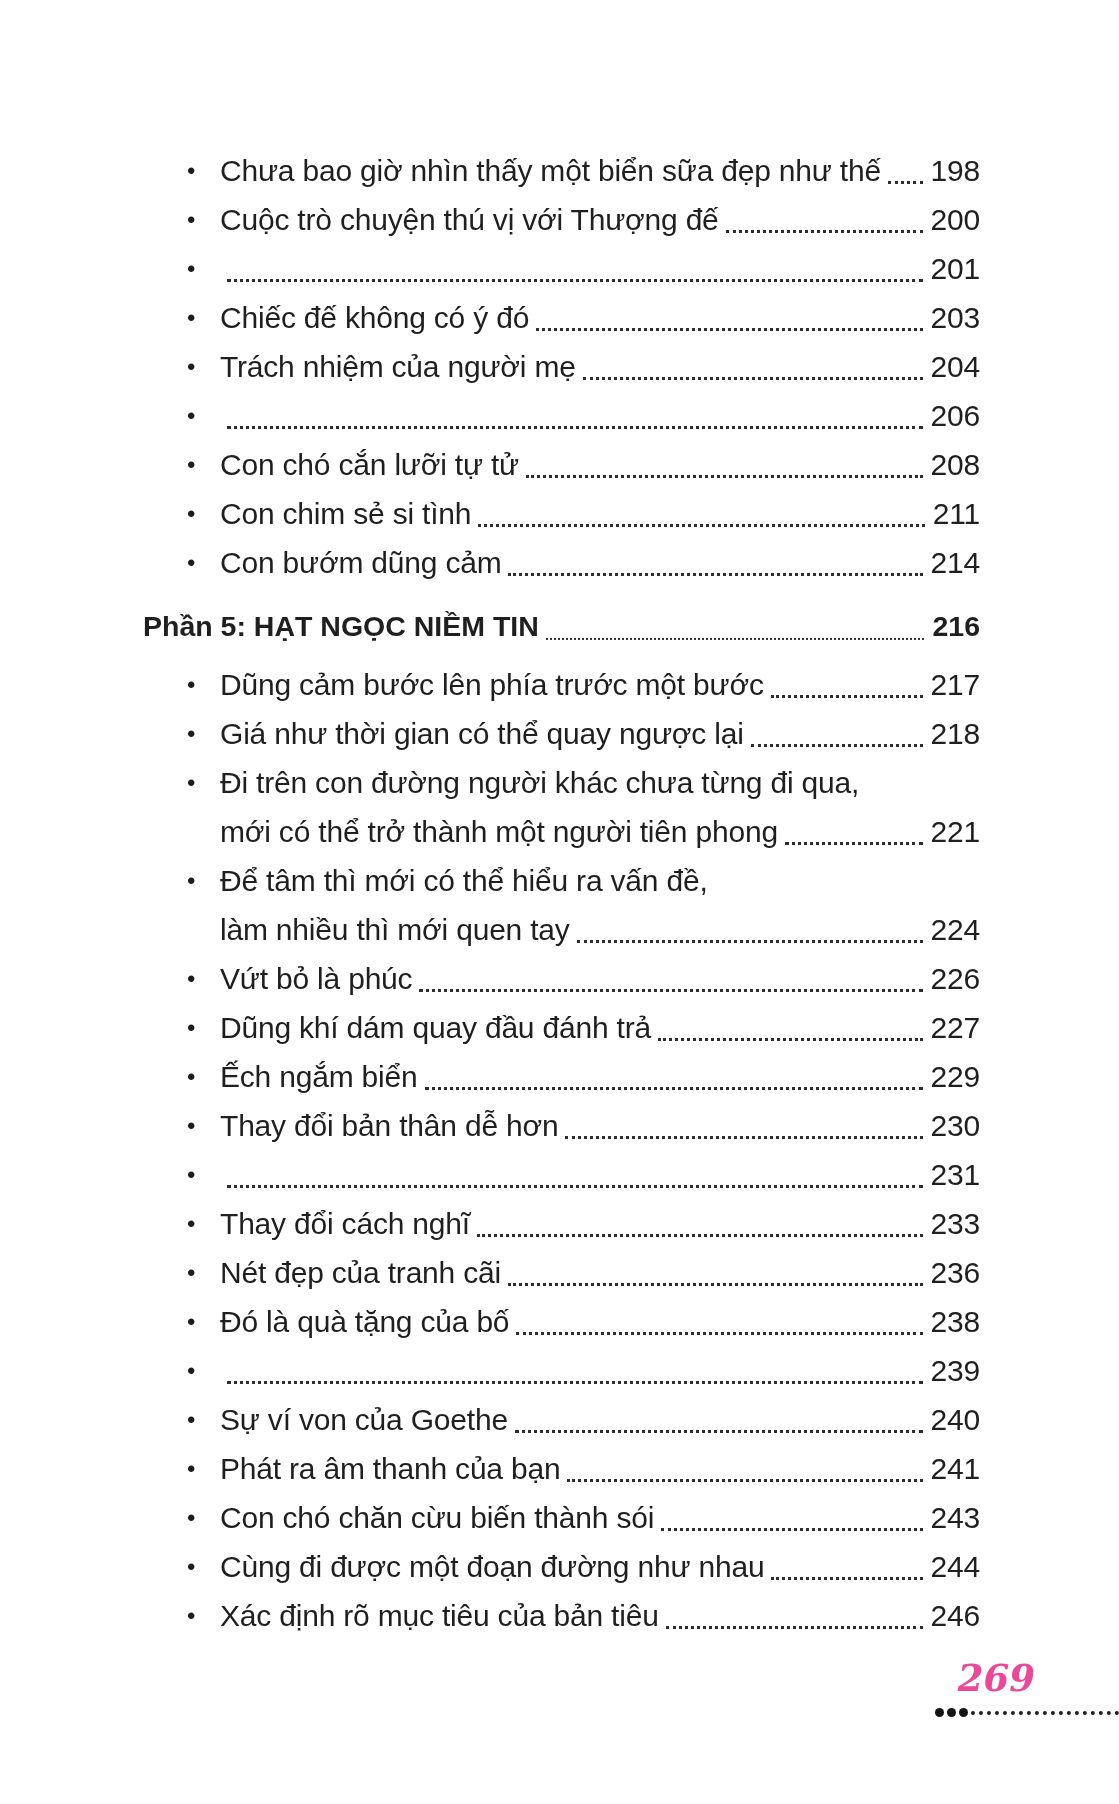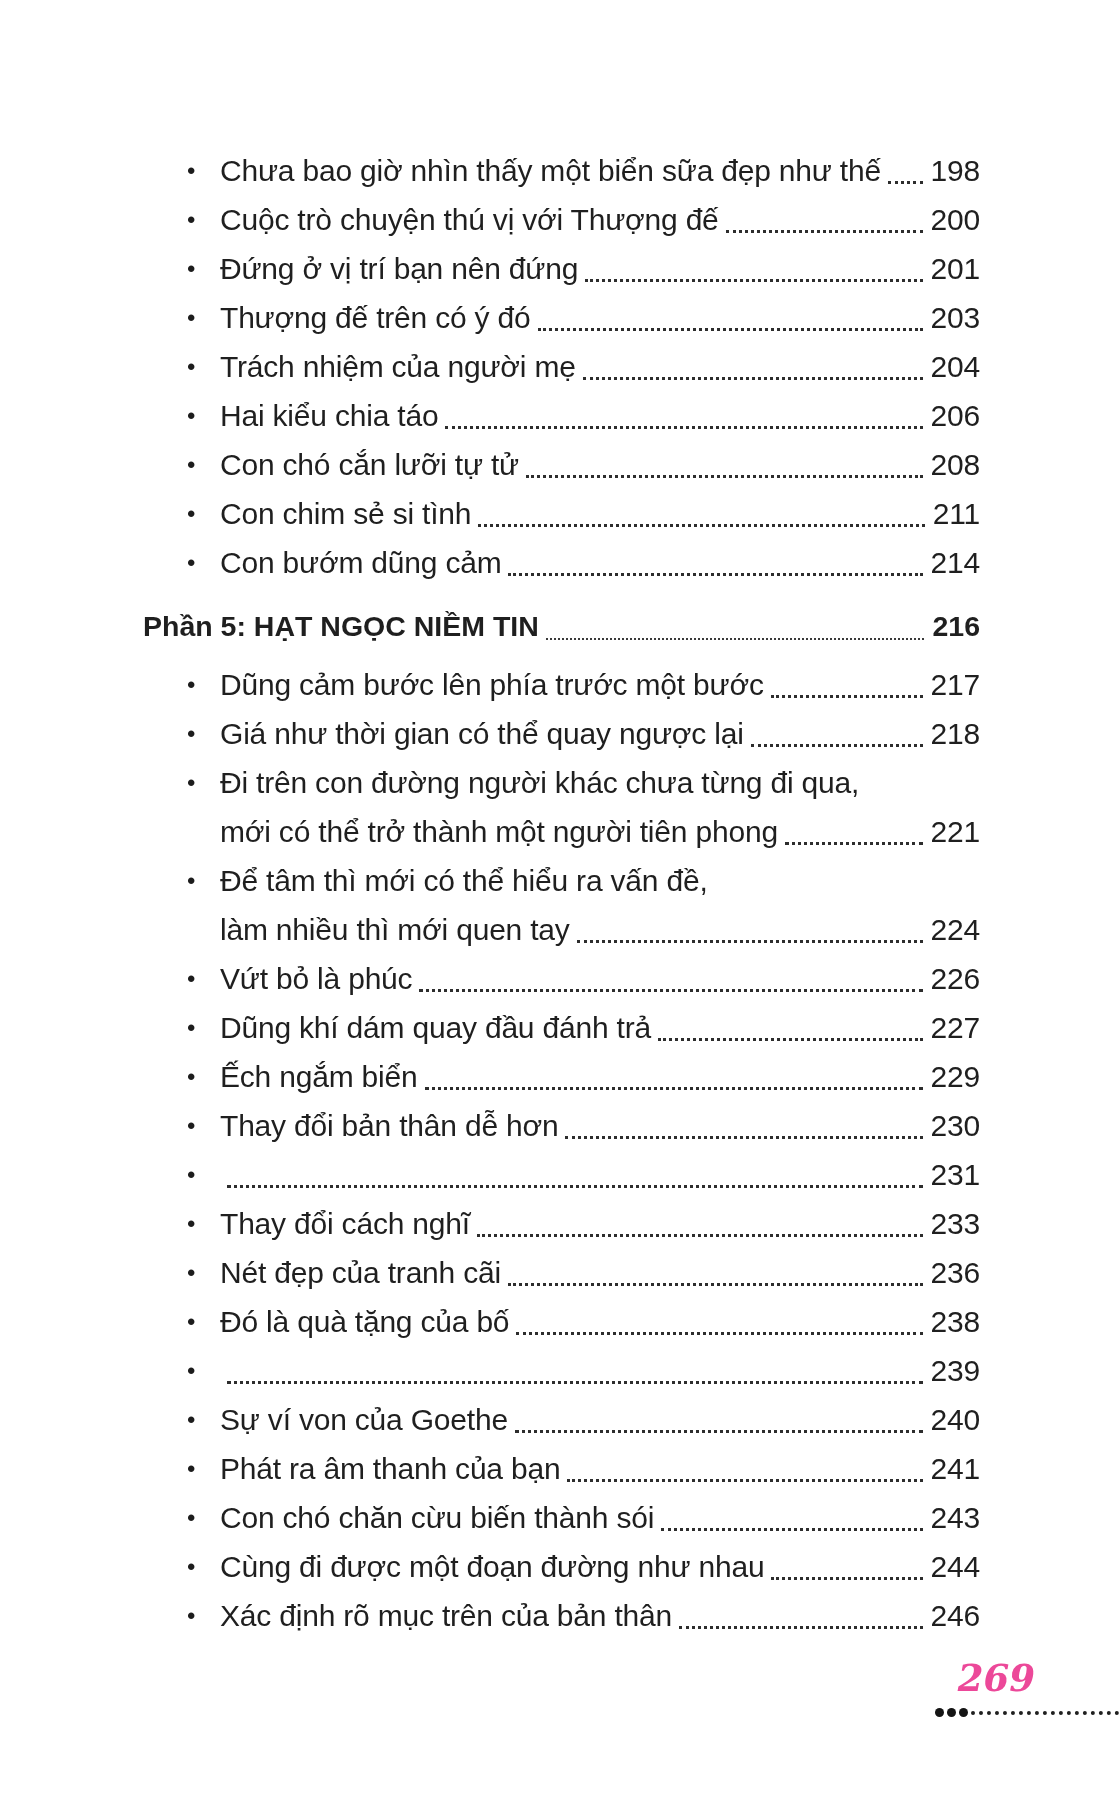--- a/index.html
+++ b/index.html
@@ -91,45 +91,43 @@
       <span class="bullet">•</span>
       <div class="line">
         <span class="label">Cuộc trò chuyện thú vị với Thượng đế</span>
         <span class="dots"></span>
         <span class="page">200</span>
       </div>
     </div>
     <div class="item entry">
       <span class="bullet">•</span>
       <div class="line">
-        <span class="label">Đứng ở vị trí bạn nên đứng</span>
         <span class="dots"></span>
         <span class="page">201</span>
       </div>
     </div>
     <div class="item entry">
       <span class="bullet">•</span>
       <div class="line">
-        <span class="label">Thượng đế trên có ý đó</span>
+        <span class="label">Chiếc đế không có ý đó</span>
         <span class="dots"></span>
         <span class="page">203</span>
       </div>
     </div>
     <div class="item entry">
       <span class="bullet">•</span>
       <div class="line">
         <span class="label">Trách nhiệm của người mẹ</span>
         <span class="dots"></span>
         <span class="page">204</span>
       </div>
     </div>
     <div class="item entry">
       <span class="bullet">•</span>
       <div class="line">
-        <span class="label">Hai kiểu chia táo</span>
         <span class="dots"></span>
         <span class="page">206</span>
       </div>
     </div>
     <div class="item entry">
       <span class="bullet">•</span>
       <div class="line">
         <span class="label">Con chó cắn lưỡi tự tử</span>
         <span class="dots"></span>
         <span class="page">208</span>
@@ -294,21 +292,21 @@
       <span class="bullet">•</span>
       <div class="line">
         <span class="label">Cùng đi được một đoạn đường như nhau</span>
         <span class="dots"></span>
         <span class="page">244</span>
       </div>
     </div>
     <div class="item entry">
       <span class="bullet">•</span>
       <div class="line">
-        <span class="label">Xác định rõ mục trên của bản thân</span>
+        <span class="label">Xác định rõ mục tiêu của bản tiêu</span>
         <span class="dots"></span>
         <span class="page">246</span>
       </div>
     </div>
   </div>
 
 <div class="folio">269</div>
 
 <div class="folio-rule">
   <span class="big-dot"></span>

